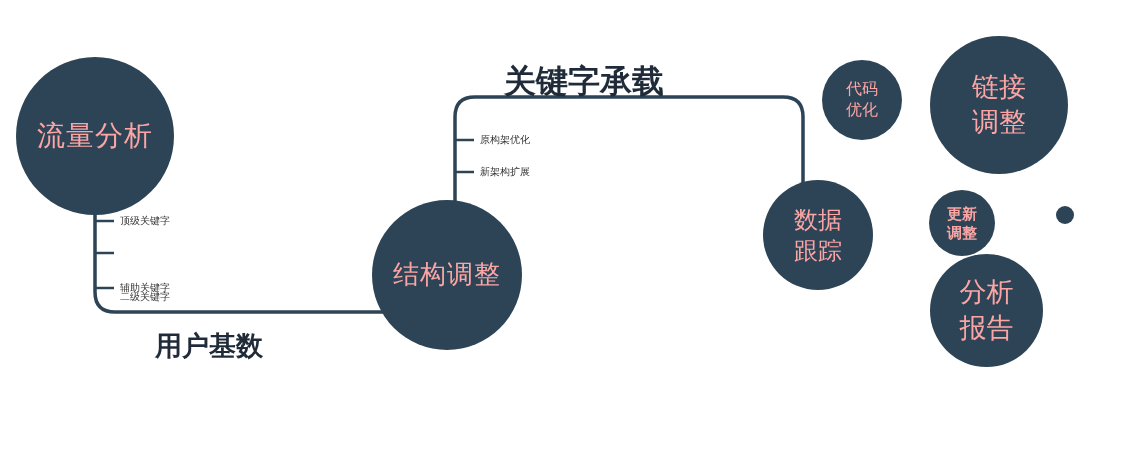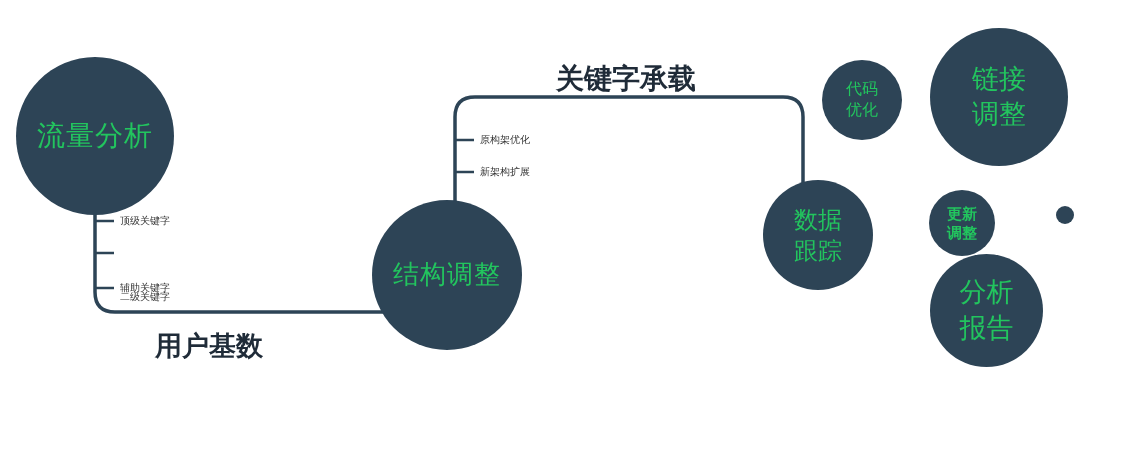--- a/index.html
+++ b/index.html
@@ -19,35 +19,35 @@
     background:var(--bg);
   }
   .connectors{position:absolute;left:0;top:0;}
   .edge{fill:none;stroke:var(--line);stroke-width:3.5px;}
   .tick{stroke:var(--line);stroke-width:2.5px;}
 
   .node{
     position:absolute;
     border-radius:50%;
     background:var(--node);
-    color:#22c55e;
+    color:#fca5a5;
     display:flex;
     flex-direction:column;
     align-items:center;
     justify-content:center;
     text-align:center;
     line-height:1.3;
   }
   .node span{display:block;}
 
   .traffic   {left:16px;  top:57px;  width:158px; height:158px; font-size:28px; letter-spacing:1px;}
   .structure {left:372px; top:200px; width:150px; height:150px; font-size:26px; letter-spacing:1px;}
   .tracking  {left:763px; top:180px; width:110px; height:110px; font-size:24px;}
   .code      {left:822px; top:60px;  width:80px;  height:80px;  font-size:16px;}
-  .link      {left:930px; top:28px;  width:138px; height:138px; font-size:27px;}
+  .link      {left:930px; top:36px;  width:138px; height:138px; font-size:27px;}
   .update    {left:929px; top:190px; width:66px;  height:66px;  font-size:15px; font-weight:bold;text-align:center;}
   .report    {left:930px; top:254px; width:113px; height:113px; font-size:27px;}
   .dot       {left:1056px;top:206px; width:18px;  height:18px;}
 
   .branch-label{
     position:absolute;
     font-size:10px;
     color:var(--branch_text);
     white-space:nowrap;
     line-height:16px;
@@ -58,21 +58,21 @@
   .bl-mid-0   {left:480px; top:132px;}
   .bl-mid-1   {left:480px; top:164px;}
 
   .edge-label{
     position:absolute;
     color:var(--label_dark);
     font-weight:600;
     white-space:nowrap;
   }
   .lbl-user-base    {left:155px; top:328px; font-size:27px;}
-  .lbl-keyword-carry{left:556px; top:60px;  font-size:28px;}
+  .lbl-keyword-carry{left:504px; top:60px;  font-size:32px;}
   .lbl-effect-period{left:890px; top:403px; font-size:28px;}
 </style>
 </head>
 <body>
 
 <div class="canvas">
 
   <svg class="connectors" width="1130" height="450" viewBox="0 0 1130 450" aria-hidden="true">
 
     <path class="edge" d="M95 180 L95 292 Q95 312 115 312 L450 312"></path>

